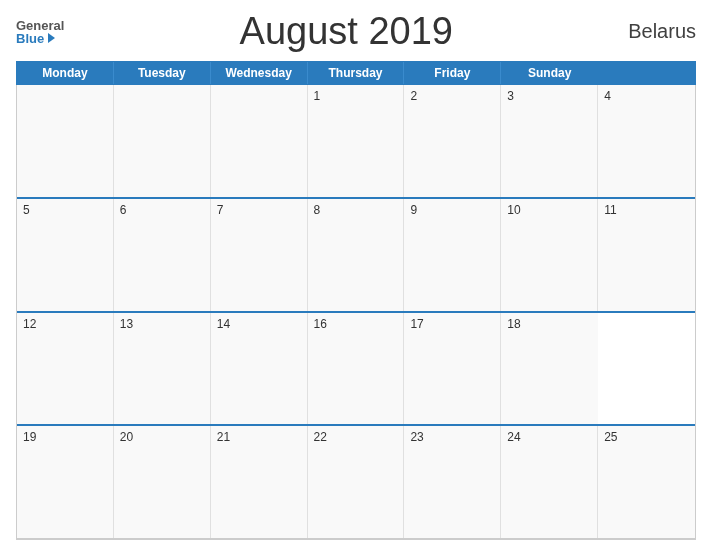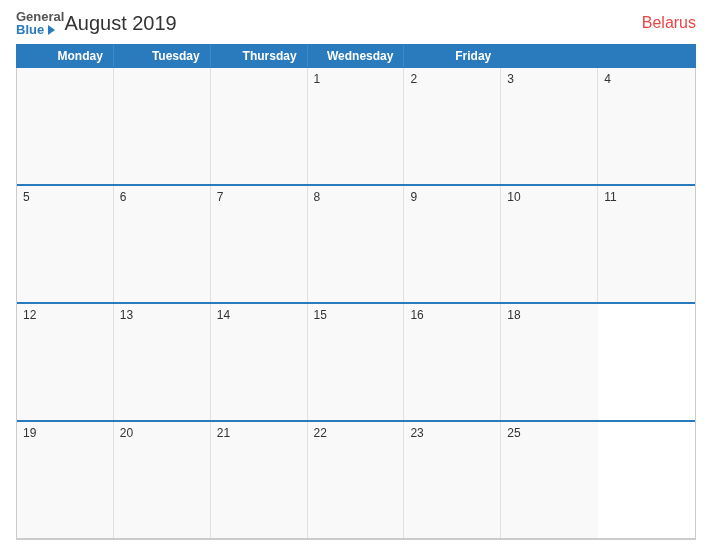--- a/index.html
+++ b/index.html
@@ -48,48 +48,49 @@
     }
     .logo-triangle {
       width: 0;
       height: 0;
       border-left: 7px solid #2a7bbd;
       border-top: 5px solid transparent;
       border-bottom: 5px solid transparent;
       margin-left: 2px;
     }
     .title {
-      font-size: 20px;
+      font-size: 38px;
       font-weight: normal;
       color: #333;
+      text-align: center;
       flex: 1;
     }
     .country {
-      font-size: 16px;
-      color: #ef4444;
+      font-size: 20px;
+      color: #404040;
       text-align: right;
       min-width: 60px;
     }
     .calendar {
       flex: 1;
       display: flex;
       flex-direction: column;
     }
     .cal-header {
       display: grid;
       grid-template-columns: repeat(7, 1fr);
       background: #2a7bbd;
       border: 1px solid #2a7bbd;
     }
     .cal-header-cell {
       color: #fff;
       font-size: 12px;
       font-weight: bold;
       padding: 4px 10px;
-      text-align: right;
+      text-align: center;
       border-right: 1px solid #3a8bcd;
     }
     .cal-header-cell:last-child {
       border-right: none;
     }
     .cal-body {
       flex: 1;
       display: flex;
       flex-direction: column;
       border-left: 1px solid #ccc;
@@ -140,23 +141,24 @@
       </div>
     </div>
     <div class="title">August 2019</div>
     <div class="country">Belarus</div>
   </div>
 
   <div class="calendar">
     <div class="cal-header">
       <div class="cal-header-cell">Monday</div>
       <div class="cal-header-cell">Tuesday</div>
+      <div class="cal-header-cell">Wednesday</div>
       <div class="cal-header-cell">Thursday</div>
-      <div class="cal-header-cell">Wednesday</div>
       <div class="cal-header-cell">Friday</div>
+      <div class="cal-header-cell">Sunday</div>
     </div>
     <div class="cal-body" id="cal-body">
     <div class="cal-row">
           <div class="cal-cell empty"></div>
           <div class="cal-cell empty"></div>
           <div class="cal-cell empty"></div>
           <div class="cal-cell">
             <span class="day-num">1</span>
           </div>
           <div class="cal-cell">
@@ -196,44 +198,47 @@
           <div class="cal-cell">
             <span class="day-num">12</span>
           </div>
           <div class="cal-cell">
             <span class="day-num">13</span>
           </div>
           <div class="cal-cell">
             <span class="day-num">14</span>
           </div>
           <div class="cal-cell">
-            <span class="day-num">15</span>
-          </div>
-          <div class="cal-cell">
             <span class="day-num">16</span>
           </div>
           <div class="cal-cell">
+            <span class="day-num">17</span>
+          </div>
+          <div class="cal-cell">
             <span class="day-num">18</span>
           </div>
         </div>
         <div class="cal-row">
           <div class="cal-cell">
             <span class="day-num">19</span>
           </div>
           <div class="cal-cell">
             <span class="day-num">20</span>
           </div>
           <div class="cal-cell">
             <span class="day-num">21</span>
           </div>
           <div class="cal-cell">
             <span class="day-num">22</span>
           </div>
           <div class="cal-cell">
             <span class="day-num">23</span>
+          </div>
+          <div class="cal-cell">
+            <span class="day-num">24</span>
           </div>
           <div class="cal-cell">
             <span class="day-num">25</span>
           </div>
         </div>
       </div>
   </div>
 </div>
 
 </body></html>

